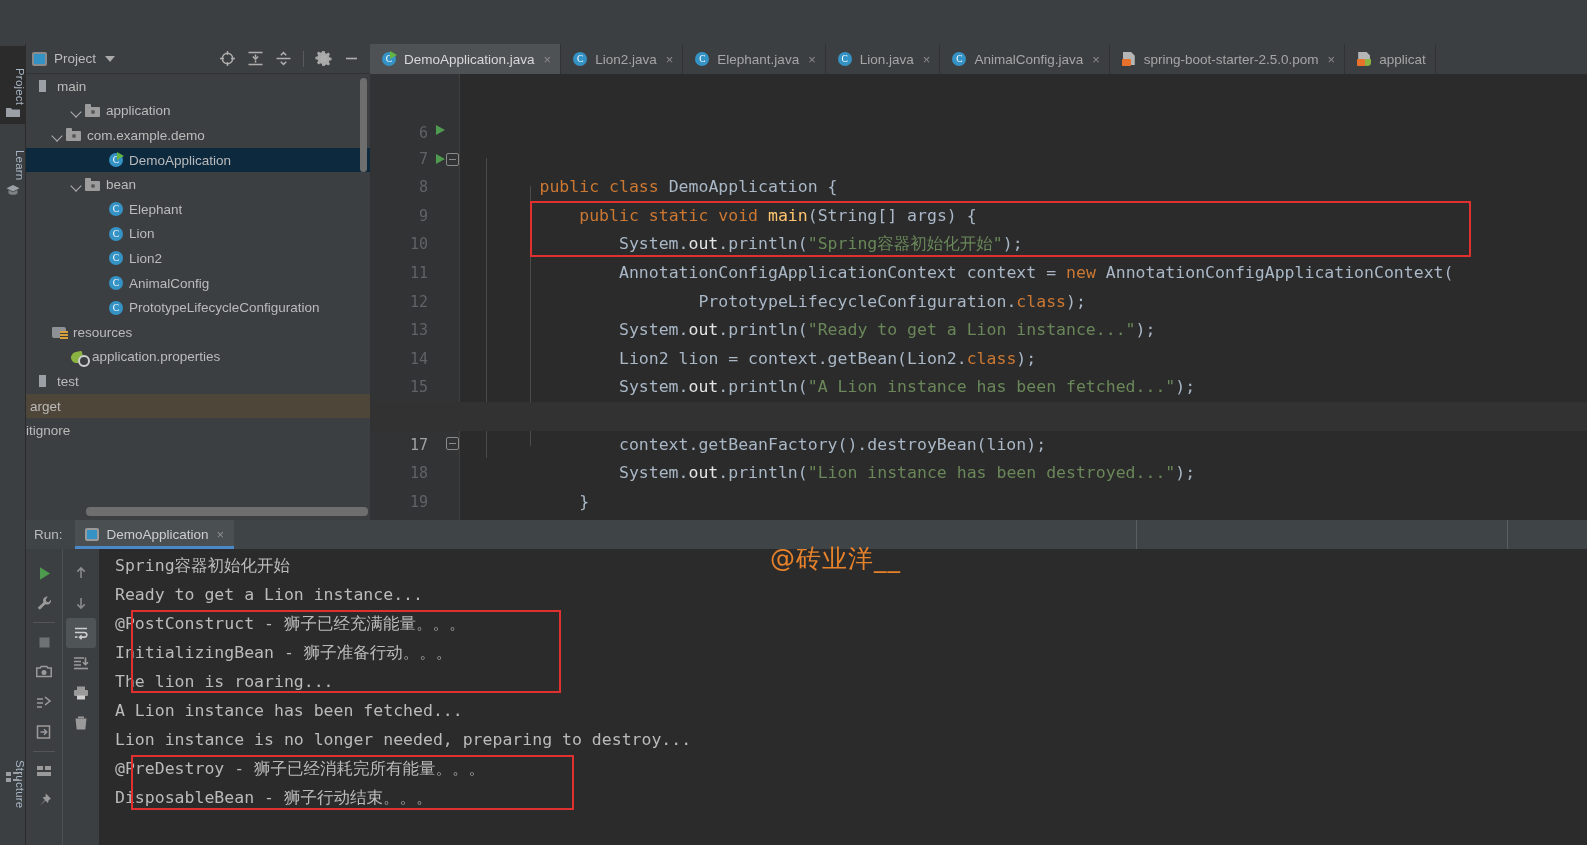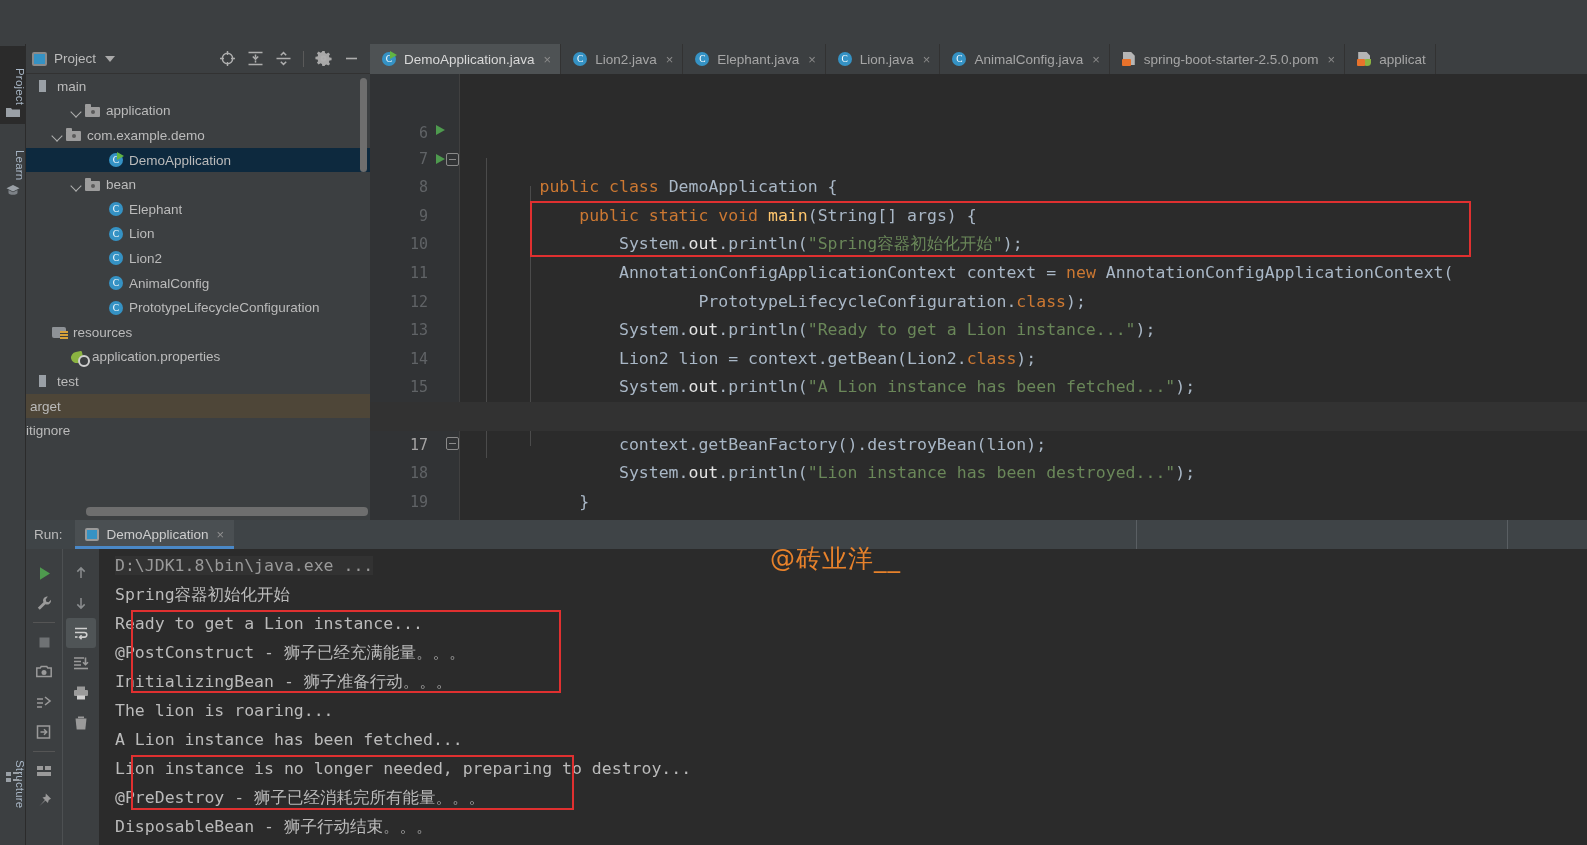--- a/index.html
+++ b/index.html
@@ -643,21 +643,20 @@
       </div>
       <div class="tbtn">
         <svg width="18" height="18" viewBox="0 0 18 18">
             <path d="M6 2.5h6v1.7H6z" fill="#9a9a9a"></path>
             <path d="M3.5 4.5h11l-1.2 11h-8.6z" fill="#9a9a9a"></path>
           </svg>
       </div>
     </div>
 
     <div class="console">
-      <div class="cline cmd"><span class="hl">D:\JDK1.8\bin\java.exe ...</span></div>
       <div class="cline">Spring容器初始化开始</div>
       <div class="cline">Ready to get a Lion instance...</div>
       <div class="cline">@PostConstruct - 狮子已经充满能量。。。</div>
       <div class="cline">InitializingBean - 狮子准备行动。。。</div>
       <div class="cline">The lion is roaring...</div>
       <div class="cline">A Lion instance has been fetched...</div>
       <div class="cline">Lion instance is no longer needed, preparing to destroy...</div>
       <div class="cline">@PreDestroy - 狮子已经消耗完所有能量。。。</div>
       <div class="cline">DisposableBean - 狮子行动结束。。。</div>
 

